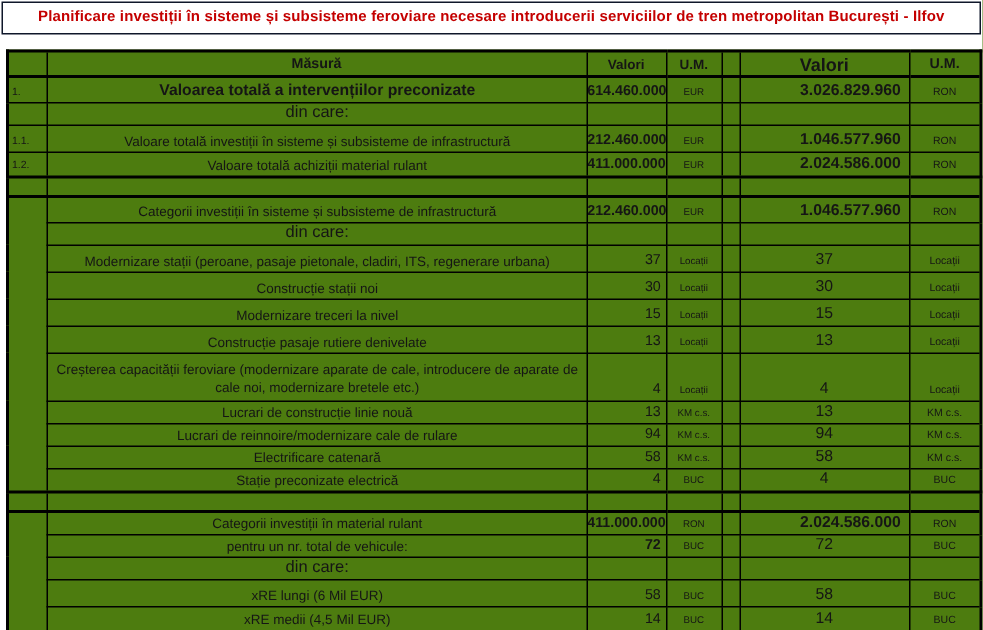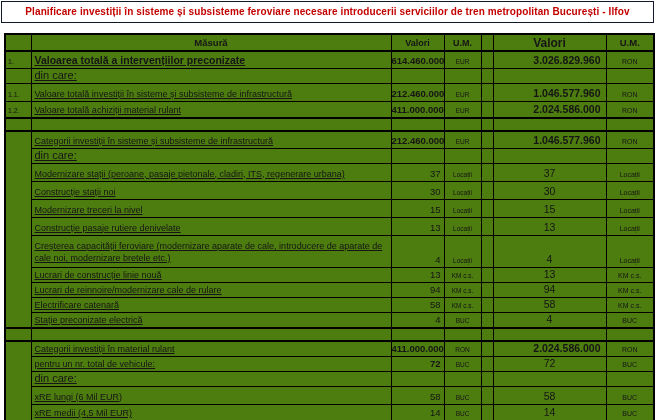--- a/index.html
+++ b/index.html
@@ -18,21 +18,21 @@
     margin:10px 0 0 4px;width:649px;background:#4d7c0f;
   }
   td,th{
     border:1px solid #000;padding:0;margin:0;
     vertical-align:bottom;overflow:hidden;white-space:nowrap;
     box-sizing:border-box;
   }
   th{font-weight:bold;vertical-align:middle;text-align:center;}
   
   .num{font-size:7px;text-align:left;padding:0 0 3px 2px;border-left-width:2px;}
-  .label{font-size:9px;text-align:left;padding:0 2px 2px 3px;text-decoration:underline;}
+  .label{font-size:9px;text-align:center;padding:0 2px 2px 3px;}
   .v1{font-size:9.5px;text-align:right;padding:0 3px 2px 0;}
   .u1{font-size:6.5px;text-align:center;padding:0 0 3px 0;}
   .sp{}
   .v2{font-size:10.5px;text-align:center;padding:0 0 2px 0;}
   .u2{font-size:7px;text-align:center;padding:0 0 3px 0;border-right-width:2px;}
   
   th.num{border-left-width:2px;}
   th.mh{font-size:9.5px;}
   th.vh1{font-size:9px;}
   th.uh1{font-size:9px;}

